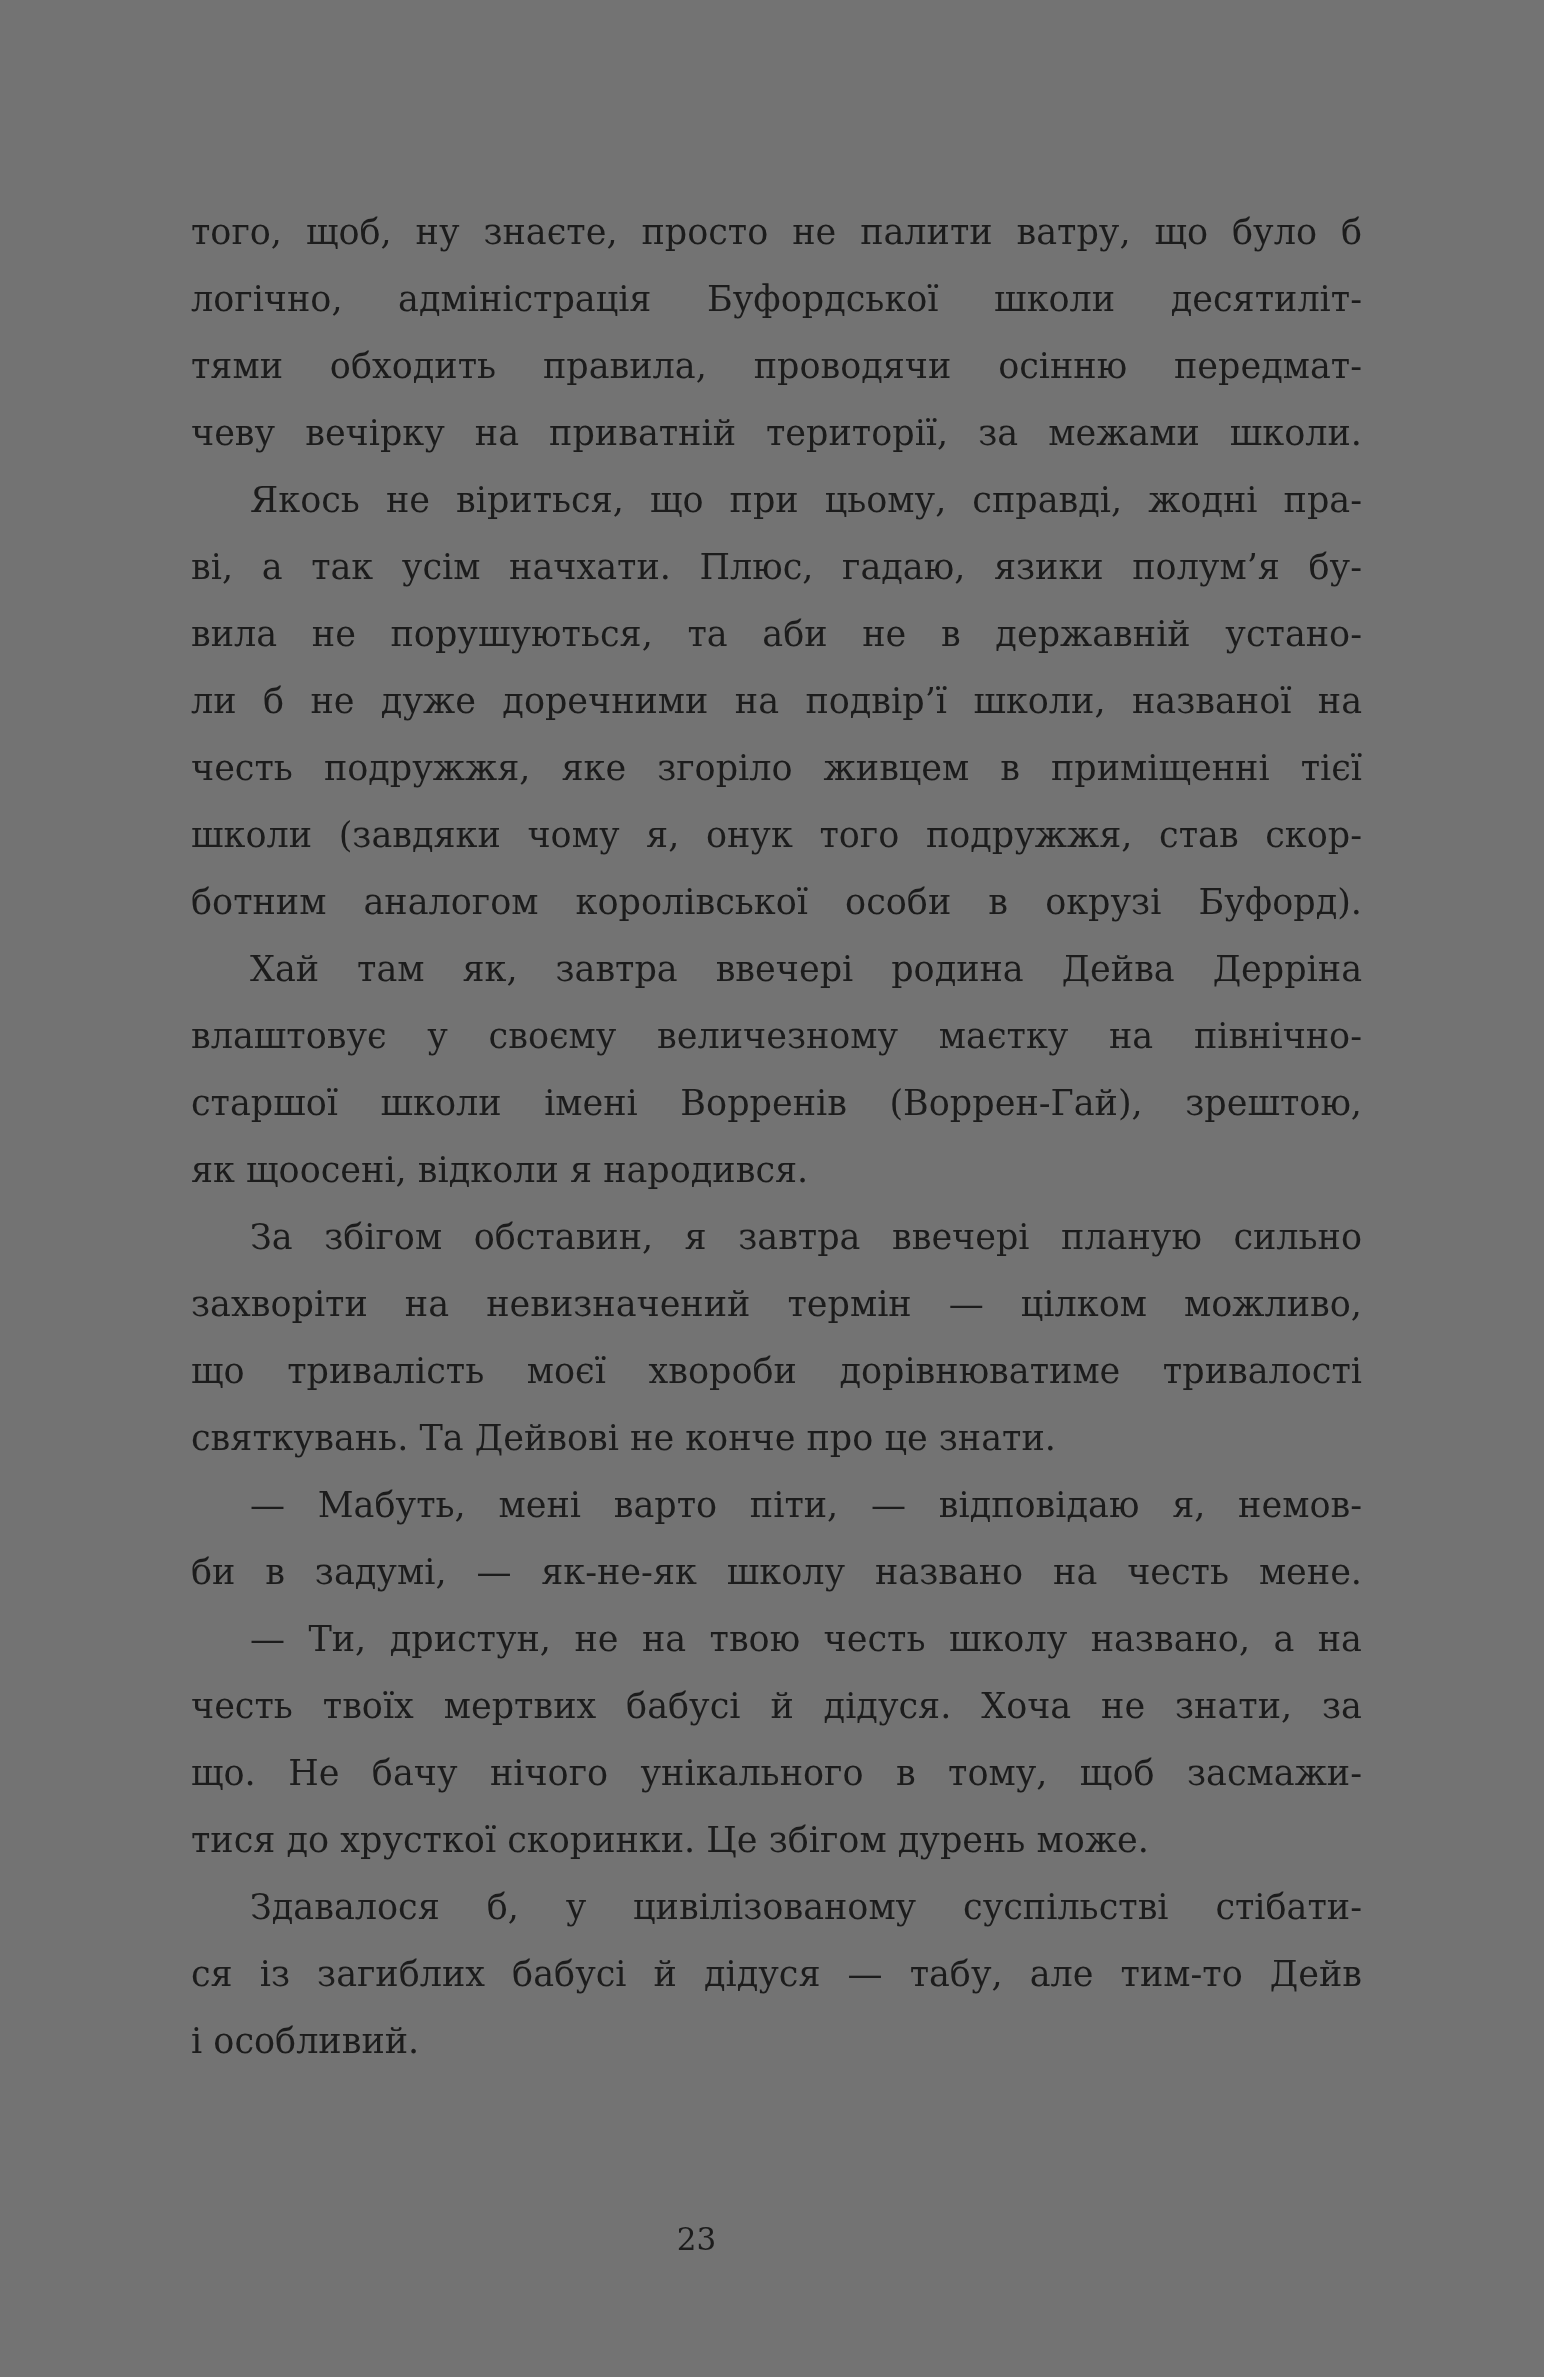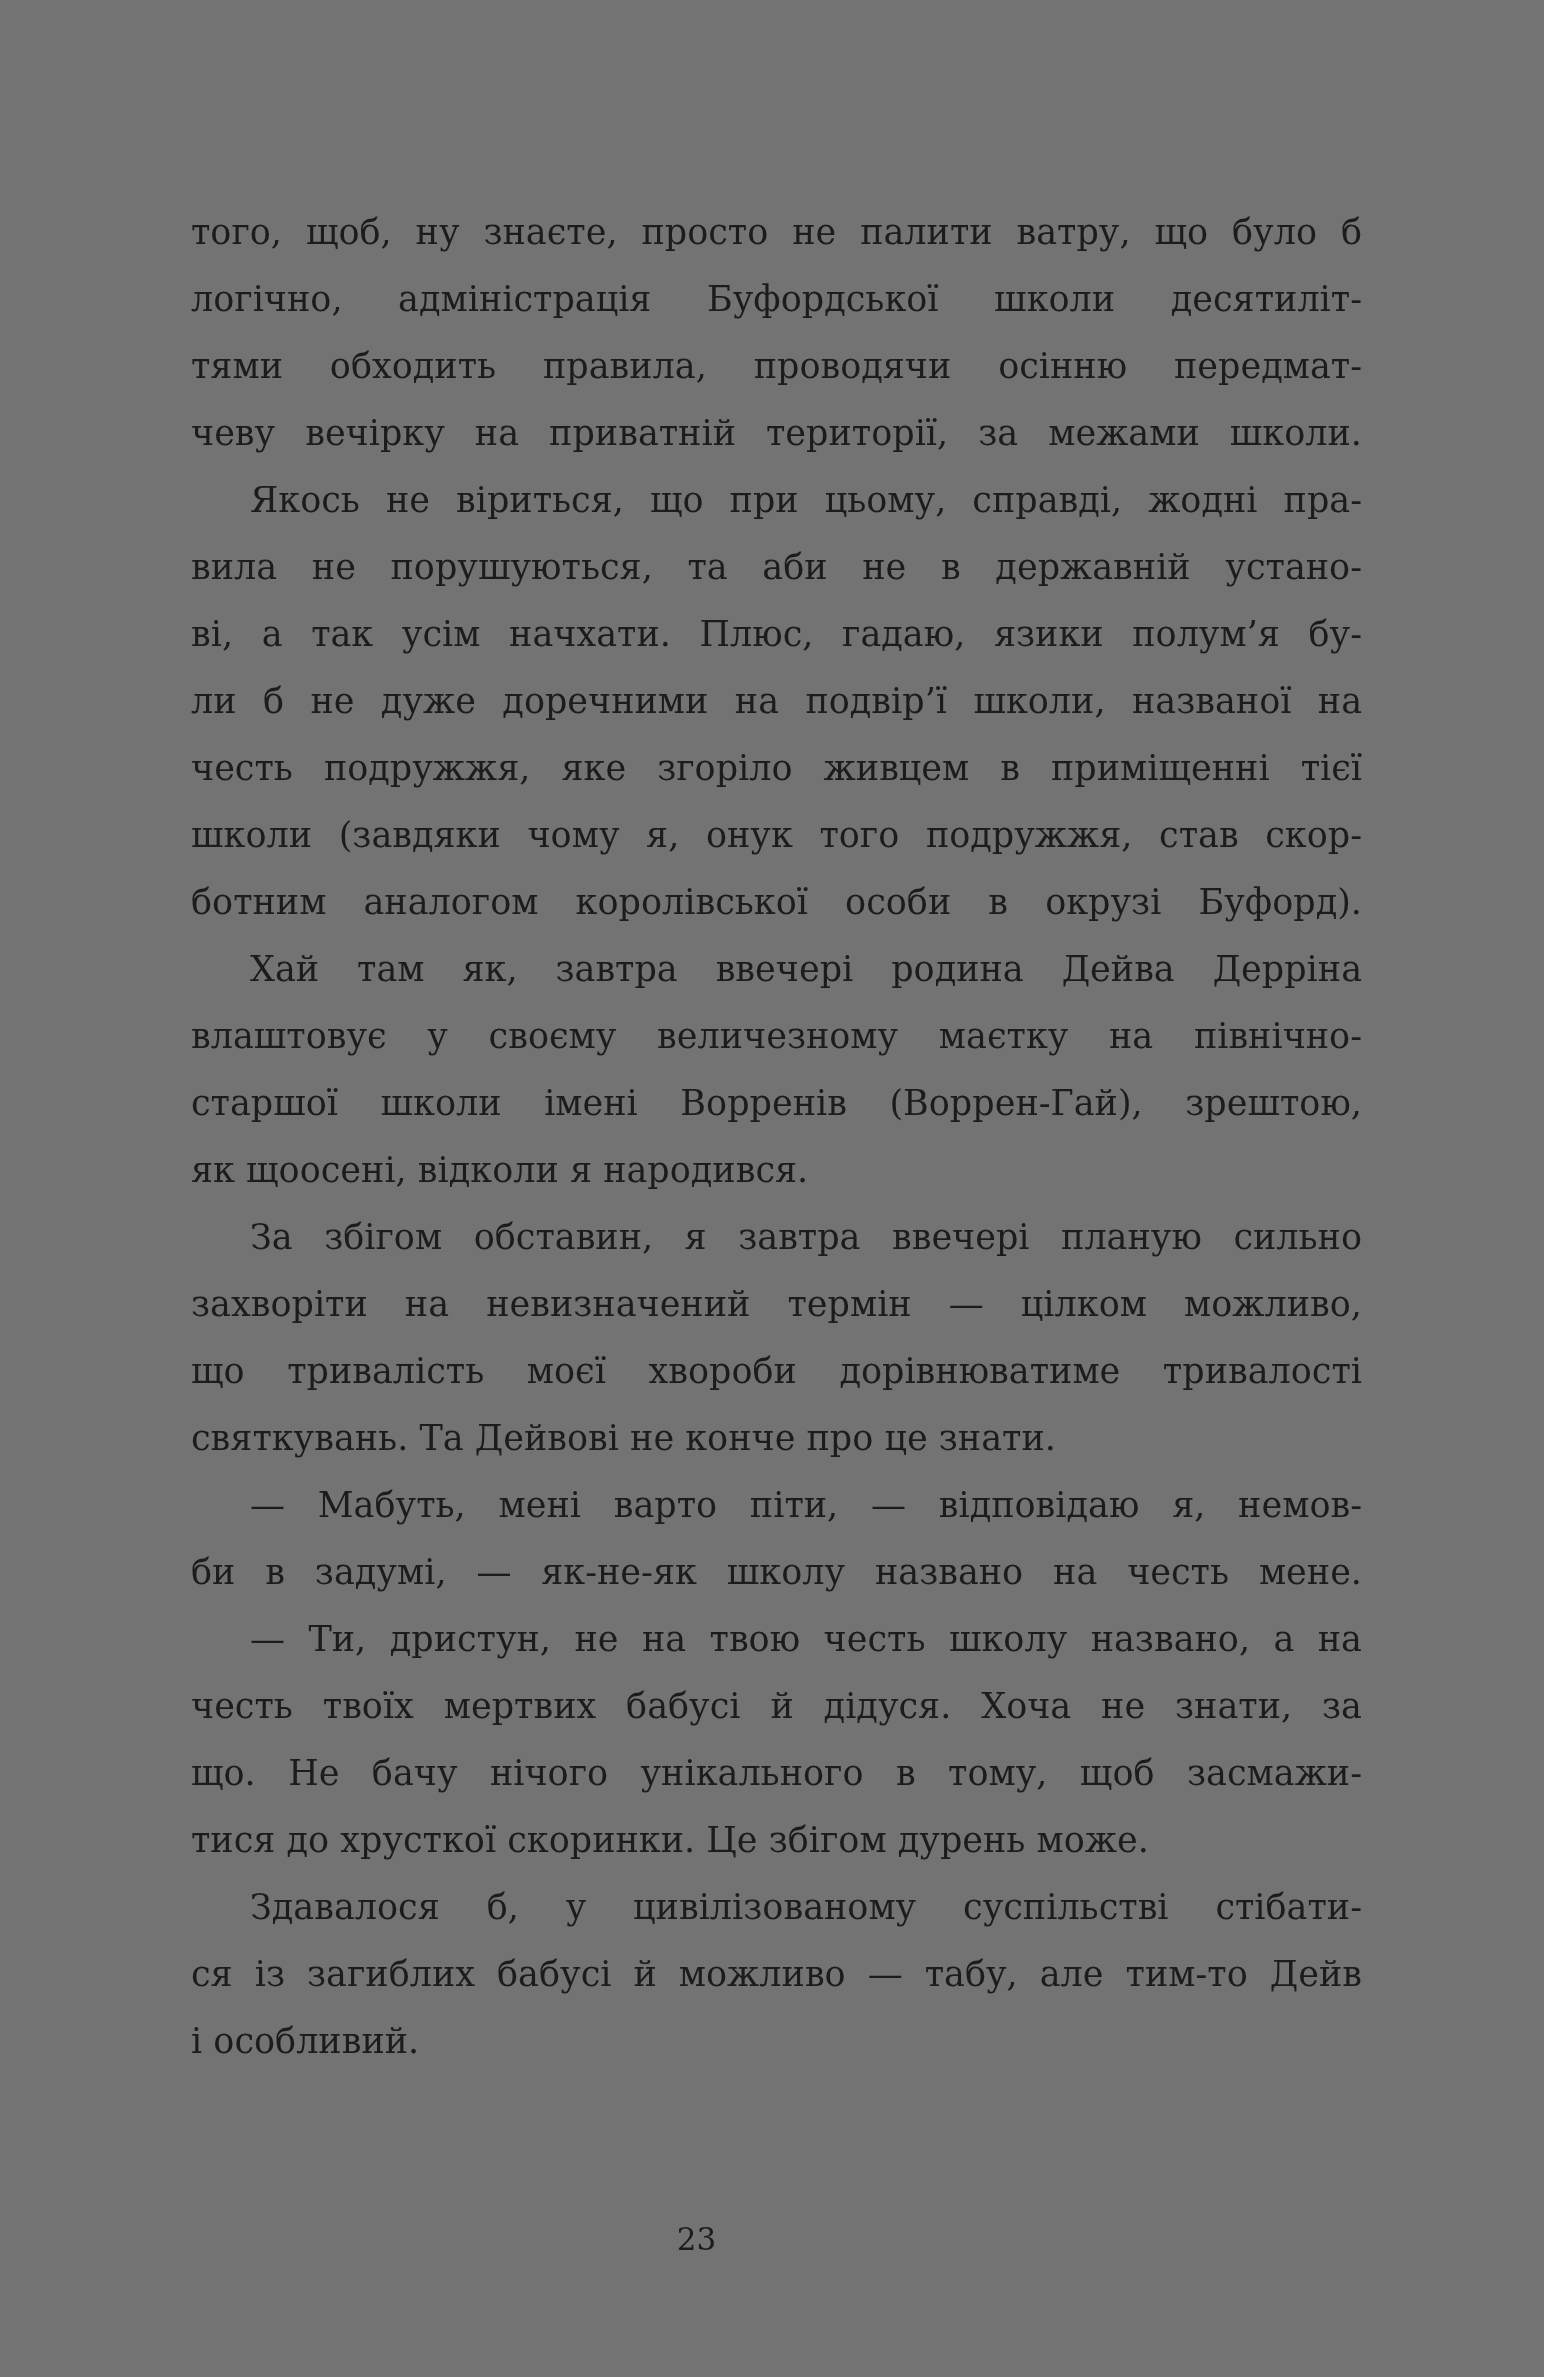--- a/index.html
+++ b/index.html
@@ -61,22 +61,22 @@
 <div class="page">
   <main class="text-block" id="text-block">
       <div class="para">
         <div class="line">того, щоб, ну знаєте, просто не палити ватру, що було б</div>
         <div class="line">логічно, адміністрація Буфордської школи десятиліт-</div>
         <div class="line">тями обходить правила, проводячи осінню передмат-</div>
         <div class="line">чеву вечірку на приватній території, за межами школи.</div>
       </div>
       <div class="para indent">
         <div class="line">Якось не віриться, що при цьому, справді, жодні пра-</div>
+        <div class="line">ві, а так усім начхати. Плюс, гадаю, язики полум’я бу-</div>
         <div class="line">вила не порушуються, та аби не в державній устано-</div>
-        <div class="line">ві, а так усім начхати. Плюс, гадаю, язики полум’я бу-</div>
         <div class="line">ли б не дуже доречними на подвір’ї школи, названої на</div>
         <div class="line">честь подружжя, яке згоріло живцем в приміщенні тієї</div>
         <div class="line">школи (завдяки чому я, онук того подружжя, став скор-</div>
         <div class="line">ботним аналогом королівської особи в окрузі Буфорд).</div>
       </div>
       <div class="para indent">
         <div class="line">Хай там як, завтра ввечері родина Дейва Дерріна</div>
         <div class="line">влаштовує у своєму величезному маєтку на північно-</div>
         <div class="line">старшої школи імені Ворренів (Воррен-Гай), зрештою,</div>
         <div class="line last">як щоосені, відколи я народився.</div>
@@ -92,19 +92,19 @@
         <div class="line">би в задумі, — як-не-як школу названо на честь мене.</div>
       </div>
       <div class="para indent">
         <div class="line">— Ти, дристун, не на твою честь школу названо, а на</div>
         <div class="line">честь твоїх мертвих бабусі й дідуся. Хоча не знати, за</div>
         <div class="line">що. Не бачу нічого унікального в тому, щоб засмажи-</div>
         <div class="line last">тися до хрусткої скоринки. Це збігом дурень може.</div>
       </div>
       <div class="para indent">
         <div class="line">Здавалося б, у цивілізованому суспільстві стібати-</div>
-        <div class="line">ся із загиблих бабусі й можливо — табу, але тим-то Дейв</div>
+        <div class="line">ся із загиблих бабусі й дідуся — табу, але тим-то Дейв</div>
         <div class="line last">і особливий.</div>
       </div>
     </main>
   <div class="page-number">23</div>
 </div>
 
 
 </body></html>

